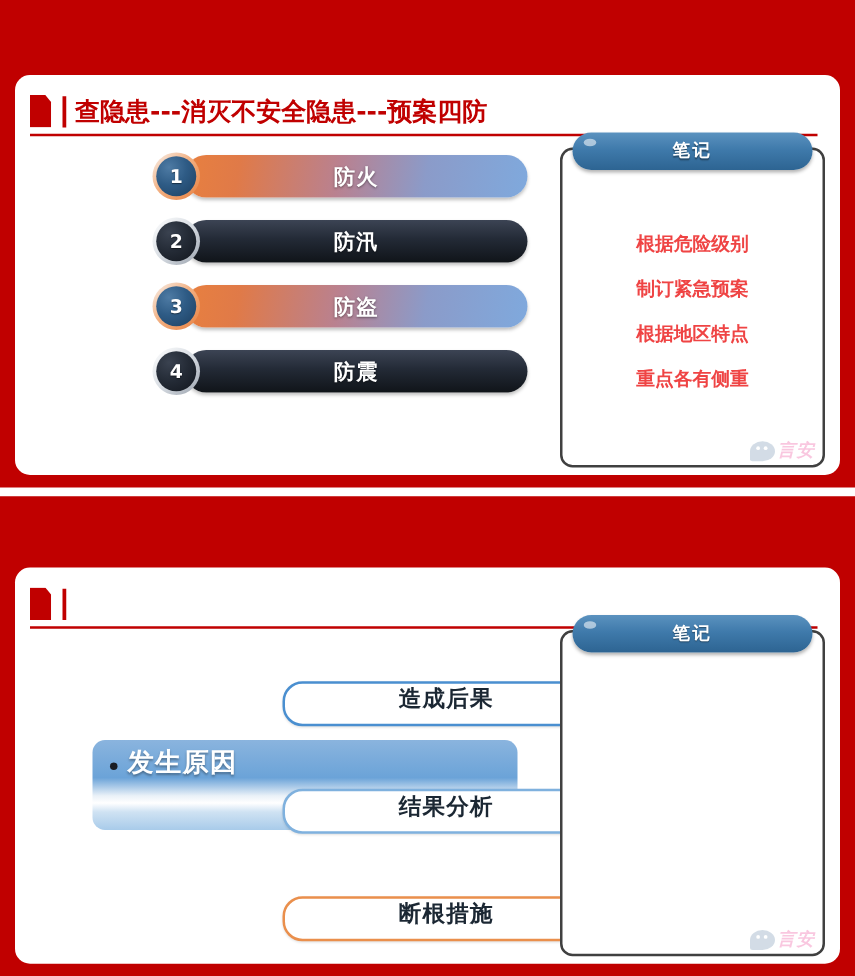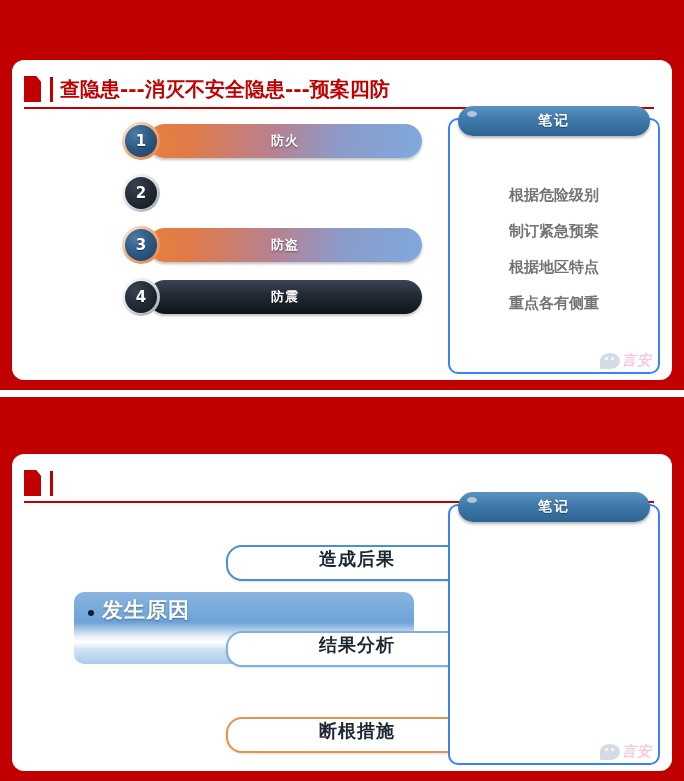--- a/index.html
+++ b/index.html
@@ -70,21 +70,21 @@
     display:flex;align-items:center;justify-content:center;
     box-shadow:0 2px 3px rgba(0,0,0,.25);
   }
   .bar.grad{
     background:linear-gradient(100deg,#e8803f 0%,#e07a48 16%,#b98190 45%,#8b9bc9 70%,#7fa9dd 100%);
   }
   .bar.dark{
     background:linear-gradient(180deg,#3c4454 0%,#232a36 45%,#101419 100%);
   }
   .bar-label{
-    color:#ffffff;font-size:13px;font-weight:bold;
+    color:#ffffff;font-size:17px;font-weight:bold;
     text-shadow:0 1px 2px rgba(0,0,0,.45);
     letter-spacing:1px;
   }
   .badge{
     position:absolute;left:0;top:0;width:38px;height:38px;
     border-radius:50%;
     display:flex;align-items:center;justify-content:center;
     z-index:3;
   }
   .badge .ring{
@@ -153,21 +153,21 @@
   .group.blue1 .pill{border:2px solid #4a8fd0;}
   .group.blue2 .pill{border:2px solid #7fb1de;}
   .group.orange .pill{border:2px solid #ea8f4c;}
   .group .pill-text{
     color:#1b2733;font-size:18px;font-weight:bold;letter-spacing:1px;
   }
 
   
   .notes{
     position:absolute;
-    border:2px solid #3b82f6;
+    border:2px solid #404040;
     border-radius:10px;
     background:#ffffff;
   }
   #slide1 .notes{left:436px;right:12px;top:58px;bottom:6px;}
   #slide2 .notes{left:436px;right:12px;top:50px;bottom:6px;}
   .notes-head{
     position:absolute;left:8px;right:8px;top:-14px;height:30px;
     border-radius:15px;
     background:linear-gradient(180deg,#5b92bf 0%,#3f7aab 45%,#2d6492 100%);
     display:flex;align-items:center;justify-content:center;
@@ -181,21 +181,21 @@
     color:#ffffff;font-size:14px;font-weight:bold;letter-spacing:2px;
     text-shadow:0 1px 1px rgba(0,0,0,.4);
   }
   .notes-body{
     position:absolute;left:6px;right:6px;top:34px;bottom:28px;
     display:flex;flex-direction:column;align-items:center;justify-content:center;
   }
   #slide1 .notes-body{gap:17px;}
   #slide2 .notes-body{gap:22px;}
   .note-line{
-    color:#737373;font-size:15px;font-weight:bold;letter-spacing:0px;
+    color:#ef4444;font-size:15px;font-weight:bold;letter-spacing:0px;
     white-space:nowrap;
   }
 
   
   .watermark{
     position:absolute;right:6px;bottom:2px;
     display:flex;align-items:center;gap:2px;
     opacity:.30;
   }
   .wm-chat{
@@ -238,20 +238,23 @@
           </div>
           <div class="badge orange">
             <span class="ring"></span>
               <span class="disc">
               <span class="num">1</span>
             </span>
           </div>
         </div>
 
         <div class="barrow">
+          <div class="bar dark">
+            <span class="bar-label">防汛</span>
+          </div>
           <div class="badge silver">
             <span class="ring"></span>
               <span class="disc">
               <span class="num">2</span>
             </span>
           </div>
         </div>
 
         <div class="barrow">
           <div class="bar grad">

